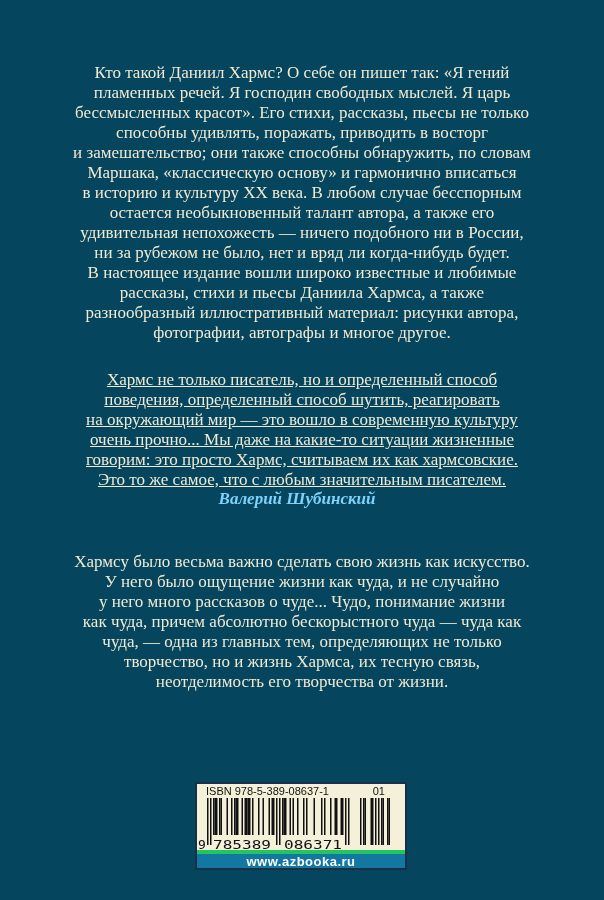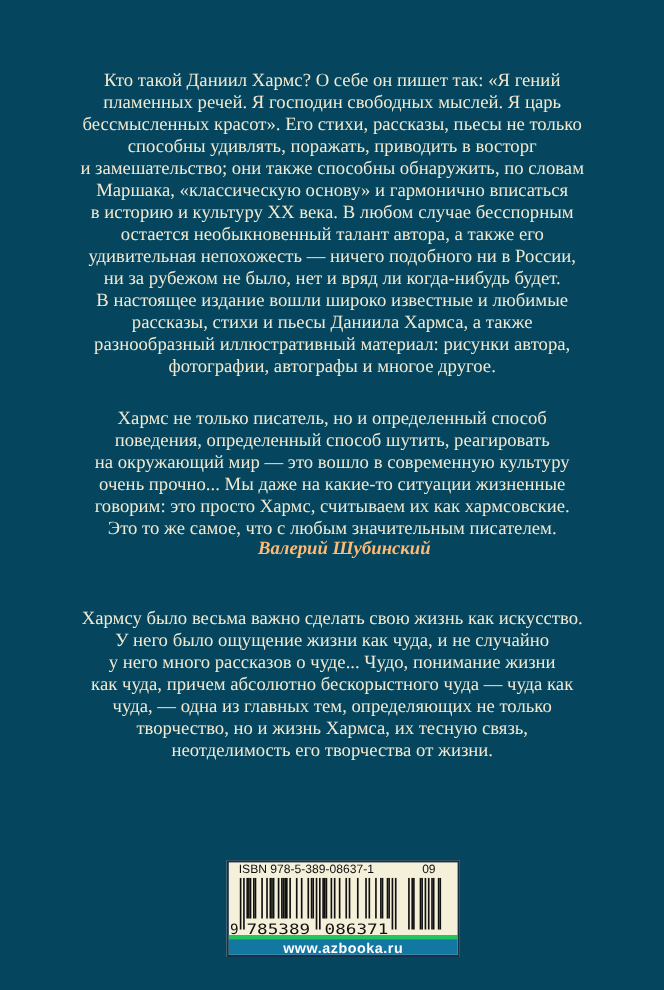--- a/index.html
+++ b/index.html
@@ -6,32 +6,32 @@
   html,body { width:604px; height:900px; }
   body { background:#05455e; font-family:"Liberation Serif", serif; }
   .page { position:relative; width:560px; height:900px; background:#05455e; overflow:hidden; }
   .textblock {
     position:absolute; left:57px; width:490px;
     text-align:center; color:#f1ead2;
     font-size:17px; line-height:20px;
     white-space:pre-line;
   }
   .description { top:63px; }
-  .quote1 { top:370px; }
+  .quote1 { top:370px;text-decoration:underline; }
   .quote2 { top:552px; }
   .author {
-    position:absolute; left:68px; width:490px;
-    text-align:center; color:#fdba74;
+    position:absolute; left:52px; width:490px;
+    text-align:center; color:#7dd3fc;
     font-size:17px; font-weight:bold; font-style:italic;
     line-height:20px;
   }
   .author1 { top:489px; }
   .author2 { top:667px; }
   .barcode-box {
-    position:absolute; left:206px; top:782px;
+    position:absolute; left:195px; top:782px;
     width:212px; height:88px;
     background:#f5f0d9;
     border:2px solid #16304a;
   }
   .isbn-row {
     display:flex; justify-content:space-between;
     padding:1px 20px 0 9px;
     font-family:"Liberation Sans", sans-serif;
     font-size:11px; line-height:13px; color:#111;
     white-space:nowrap;
@@ -81,21 +81,21 @@
 у него много рассказов о чуде... Чудо, понимание жизни
 как чуда, причем абсолютно бескорыстного чуда — чуда как
 чуда, — одна из главных тем, определяющих не только
 творчество, но и жизнь Хармса, их тесную связь,
 неотделимость его творчества от жизни.</div>
 
 
   <div class="barcode-box">
     <div class="isbn-row">
       <span>ISBN 978-5-389-08637-1</span>
-      <span>09</span>
+      <span>01</span>
     </div>
     <svg id="barcode-svg" class="barcode-svg" width="208" height="53">
         <rect class="bar" x="10" y="0" width="1.5" height="47"></rect>
         <rect class="bar" x="13" y="0" width="1.5" height="47"></rect>
         <rect class="bar" x="16" y="0" width="1.5" height="37"></rect>
         <rect class="bar" x="17.5" y="0" width="1.5" height="37"></rect>
         <rect class="bar" x="19" y="0" width="1.5" height="37"></rect>
         <rect class="bar" x="22" y="0" width="1.5" height="37"></rect>
         <rect class="bar" x="23.5" y="0" width="1.5" height="37"></rect>
         <rect class="bar" x="29.5" y="0" width="1.5" height="37"></rect>

